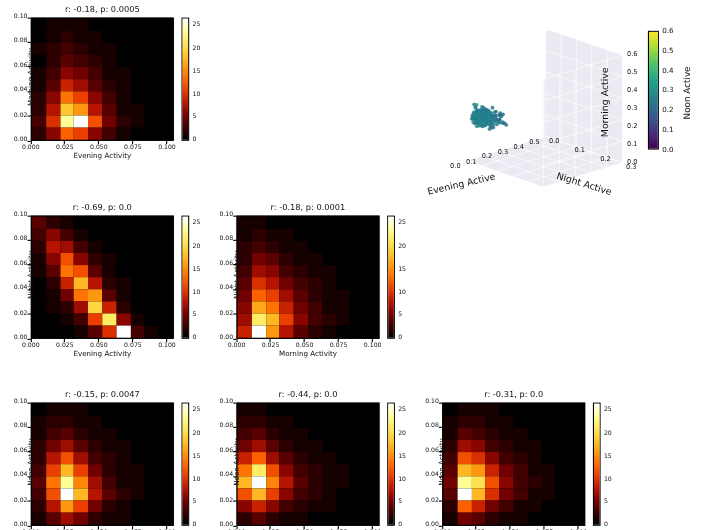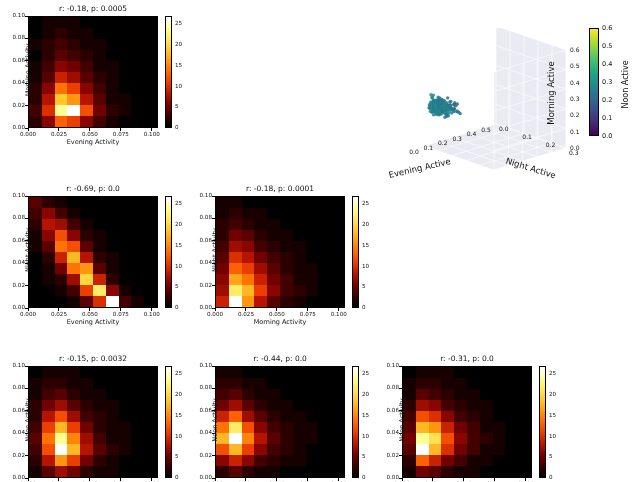--- a/index.html
+++ b/index.html
@@ -479,21 +479,21 @@
       <div class="cbtick" style="left: 147px; top: 108px;">0</div>
       <div class="cbtick" style="left: 147px; top: 87.2593px;">5</div>
       <div class="cbtick" style="left: 147px; top: 66.5185px;">10</div>
       <div class="cbtick" style="left: 147px; top: 45.7778px;">15</div>
       <div class="cbtick" style="left: 147px; top: 25.037px;">20</div>
       <div class="cbtick" style="left: 147px; top: 4.2963px;">25</div>
     </div>
 </div>
 
 <div class="panel" style="left:28px;top:366px;width:130px;height:112px;">
-  <div class="title">r: -0.15, p: 0.0032</div>
+  <div class="title">r: -0.15, p: 0.0047</div>
   <div class="plot" style="left:0;top:0;width:130px;height:112px;">
     <div class="hmgrid" style="grid-template-columns: repeat(10, 1fr); grid-template-rows: repeat(10, 1fr);">
         <div class="cell" style="background: rgb(0, 0, 0);"></div>
         <div class="cell" style="background: rgb(22, 0, 0);"></div>
         <div class="cell" style="background: rgb(22, 0, 0);"></div>
         <div class="cell" style="background: rgb(22, 0, 0);"></div>
         <div class="cell" style="background: rgb(0, 0, 0);"></div>
         <div class="cell" style="background: rgb(0, 0, 0);"></div>
         <div class="cell" style="background: rgb(0, 0, 0);"></div>
         <div class="cell" style="background: rgb(0, 0, 0);"></div>

